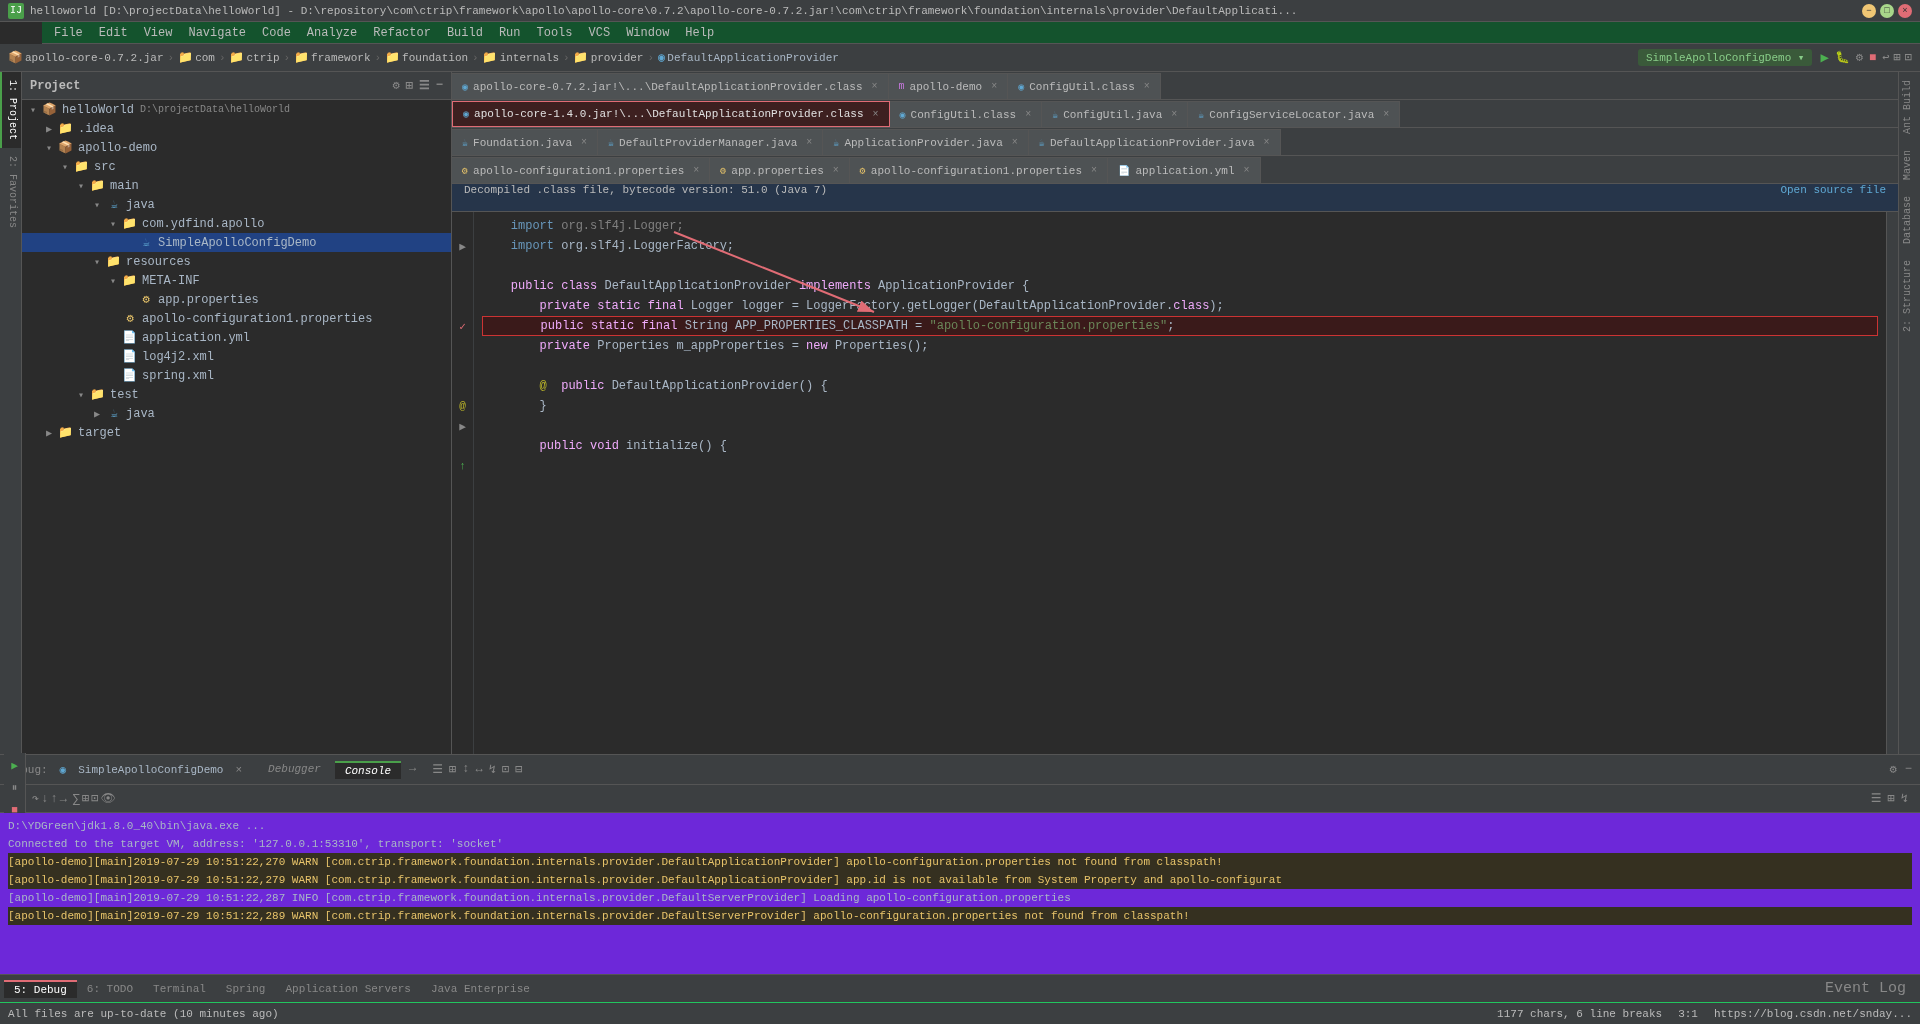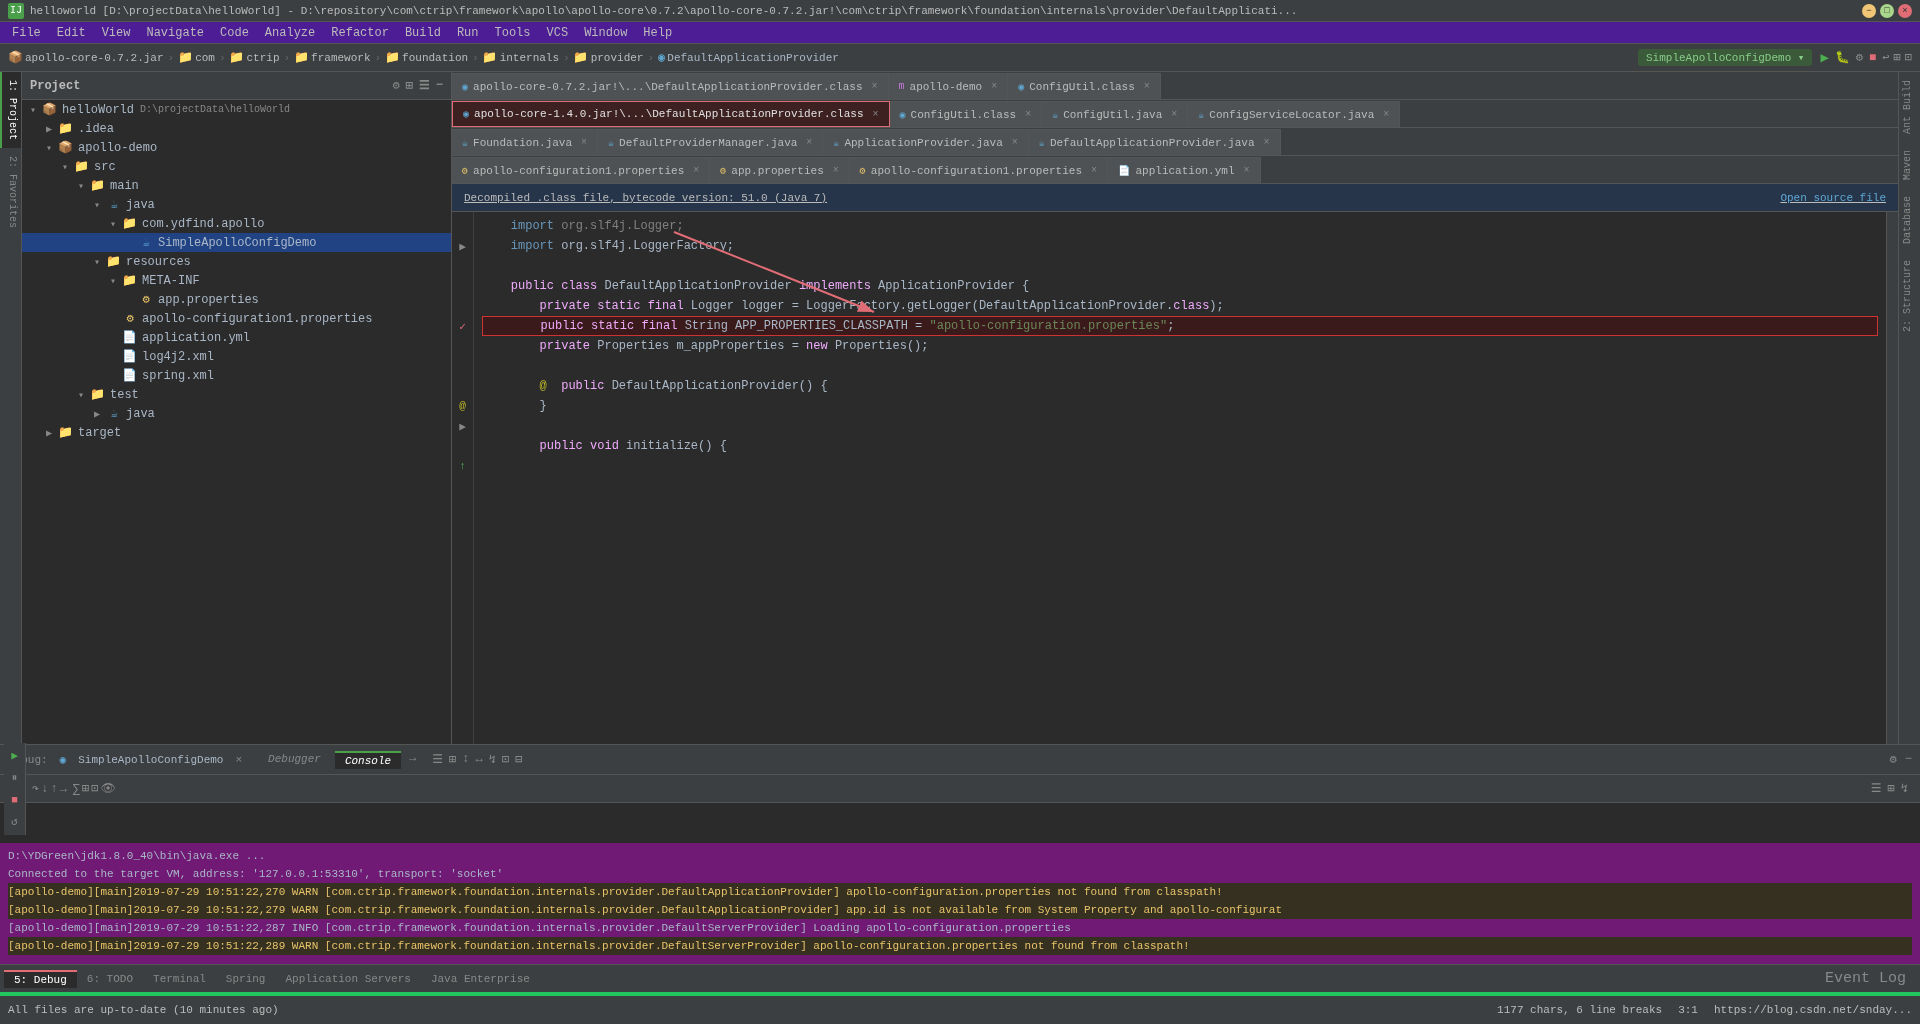--- a/index.html
+++ b/index.html
@@ -9,21 +9,21 @@
     .title-bar { height: 22px; background: #3c3f41; display: flex; align-items: center; padding: 0 8px; font-size: 11px; color: #bbbbbb; border-bottom: 1px solid #555; }
     .title-bar-icon { width: 16px; height: 16px; margin-right: 6px; background: #4a9f4a; border-radius: 2px; display: inline-flex; align-items: center; justify-content: center; font-size: 10px; color: white; }
     .title-bar-text { flex: 1; font-size: 11px; }
     .title-bar-controls { display: flex; gap: 4px; }
     .title-bar-btn { width: 14px; height: 14px; border-radius: 50%; display: flex; align-items: center; justify-content: center; font-size: 9px; color: #333; cursor: pointer; }
     .btn-min { background: #f0c674; }
     .btn-max { background: #a8d68a; }
     .btn-close { background: #e06c75; }
 
     
-    .menu-bar { height: 22px; background: #4c1d95; display: flex; align-items: center; padding: 0 4px; border-bottom: 1px solid #555; font-size: 12px; }
+    .menu-bar { height: 22px; background: #14532d; display: flex; align-items: center; padding: 0 4px; border-bottom: 1px solid #555; font-size: 12px; margin-left: 42px; }
     .menu-item { padding: 2px 8px; color: #bbbbbb; cursor: pointer; }
 
     
     .breadcrumb-bar { height: 28px; background: #3c3f41; display: flex; align-items: center; padding: 0 8px; border-bottom: 1px solid #555; font-size: 11px; color: #bbbbbb; gap: 2px; }
     .breadcrumb-sep { color: #666; margin: 0 2px; }
     .breadcrumb-item { color: #bbbbbb; display: flex; align-items: center; gap: 3px; }
     .breadcrumb-item.active { color: #a9b7c6; }
     .folder-icon { color: #e8c46a; font-size: 12px; }
     .class-icon { color: #5fa8d3; font-size: 12px; }
 
@@ -36,21 +36,21 @@
     .tree-item { display: flex; align-items: center; padding: 2px 4px; cursor: pointer; white-space: nowrap; }
     .tree-item.selected { background: #214283; }
     .tree-indent { display: inline-block; }
     .tree-arrow { width: 12px; display: inline-block; color: #888; font-size: 10px; }
     .tree-icon { width: 16px; display: inline-block; margin-right: 4px; text-align: center; }
     .icon-folder { color: #e8c46a; }
     .icon-java { color: #5fa8d3; }
     .icon-properties { color: #a9b7c6; }
     .icon-module { color: #56b6c2; }
     .tab-close { color: #888; font-size: 10px; margin-left: 4px; }
-    .editor-info-bar { height: 28px; background: #26354a; display: flex; align-items: center; padding: 0 12px; border-bottom: 1px solid #555; font-size: 11px; color: #bbbbbb; text-decoration: underline; }
+    .editor-info-bar { height: 28px; background: #26354a; display: flex; align-items: flex-start; padding: 0 12px; border-bottom: 1px solid #555; font-size: 11px; color: #bbbbbb; }
     .editor-info-bar .open-source { margin-left: auto; color: #5fa8d3; cursor: pointer; }
     .code-editor { flex: 1; display: flex; overflow: hidden; background: #2b2b2b; }
     .line-numbers { width: 45px; background: #2b2b2b; color: #606366; font-size: 12px; padding: 4px 0; text-align: right; padding-right: 8px; border-right: 1px solid #3c3f41; overflow: hidden; }
     .line-number { height: 20px; display: flex; align-items: center; justify-content: flex-end; padding-right: 8px; font-size: 11px; }
     .code-content { flex: 1; overflow: auto; padding: 4px 8px; }
     .code-line { height: 20px; display: flex; align-items: center; white-space: nowrap; font-size: 12px; position: relative; }
 
     
     .gutter { width: 22px; background: #2b2b2b; padding: 4px 0; border-right: 1px solid #3c3f41; }
     .gutter-item { height: 20px; display: flex; align-items: center; justify-content: center; font-size: 11px; }
@@ -60,28 +60,28 @@
     .str { color: #6a8759; }
     .annotation { color: #bbb529; }
 
     
     .bottom-panel { height: 220px; background: #2b2b2b; border-top: 1px solid #555; display: flex; flex-direction: column; }
     .bottom-toolbar { height: 30px; background: #3c3f41; display: flex; align-items: center; padding: 0 8px; border-bottom: 1px solid #555; gap: 8px; }
     .bottom-tab-active { background: #2b2b2b; padding: 2px 10px; font-size: 11px; color: #fff; border-top: 2px solid #4a9f4a; }
     .bottom-tab { padding: 2px 10px; font-size: 11px; color: #888; cursor: pointer; }
     .bottom-icons { margin-left: auto; display: flex; gap: 8px; color: #888; }
     .debug-controls { height: 28px; background: #3c3f41; display: flex; align-items: center; padding: 0 4px; gap: 2px; border-bottom: 1px solid #555; }
-    .console-content { flex: 1; overflow-y: auto; padding: 4px 8px; font-size: 11px; background: #701a75; margin-top: 40px; }
+    .console-content { flex: 1; overflow-y: auto; padding: 4px 8px; font-size: 11px; background: #6d28d9; }
     .console-line { height: 18px; display: flex; align-items: center; color: #a9b7c6; white-space: nowrap; }
     .console-line.warn { color: #e8c46a; background: #353020; }
     .console-line.info { color: #a9b7c6; }
     .connected-msg { color: #a9b7c6; }
 
     
-    .status-bar { height: 32px; background: #3c3f41; display: flex; align-items: center; padding: 8px 8px; font-size: 11px; color: #bbbbbb; border-top: 4px solid #22c55e; }
+    .status-bar { height: 22px; background: #3c3f41; display: flex; align-items: center; padding: 8px 8px; font-size: 11px; color: #bbbbbb; border-top: 1px solid #22c55e; }
     .status-left { flex: 1; }
     .status-right { display: flex; gap: 16px; }
 
     .outer-layout { display: flex; flex-direction: column; height: 1024px; }
     .content-row { display: flex; flex: 1; overflow: hidden; }
 
     .left-vertical-tabs { width: 22px; background: #3c3f41; display: flex; flex-direction: column; border-right: 1px solid #555; }
     .left-vt { font-size: 10px; color: #888; writing-mode: vertical-rl; padding: 8px 3px; cursor: pointer; }
     .left-vt.active { color: #fff; background: #2b2b2b; border-left: 2px solid #4a9f4a; }
 

